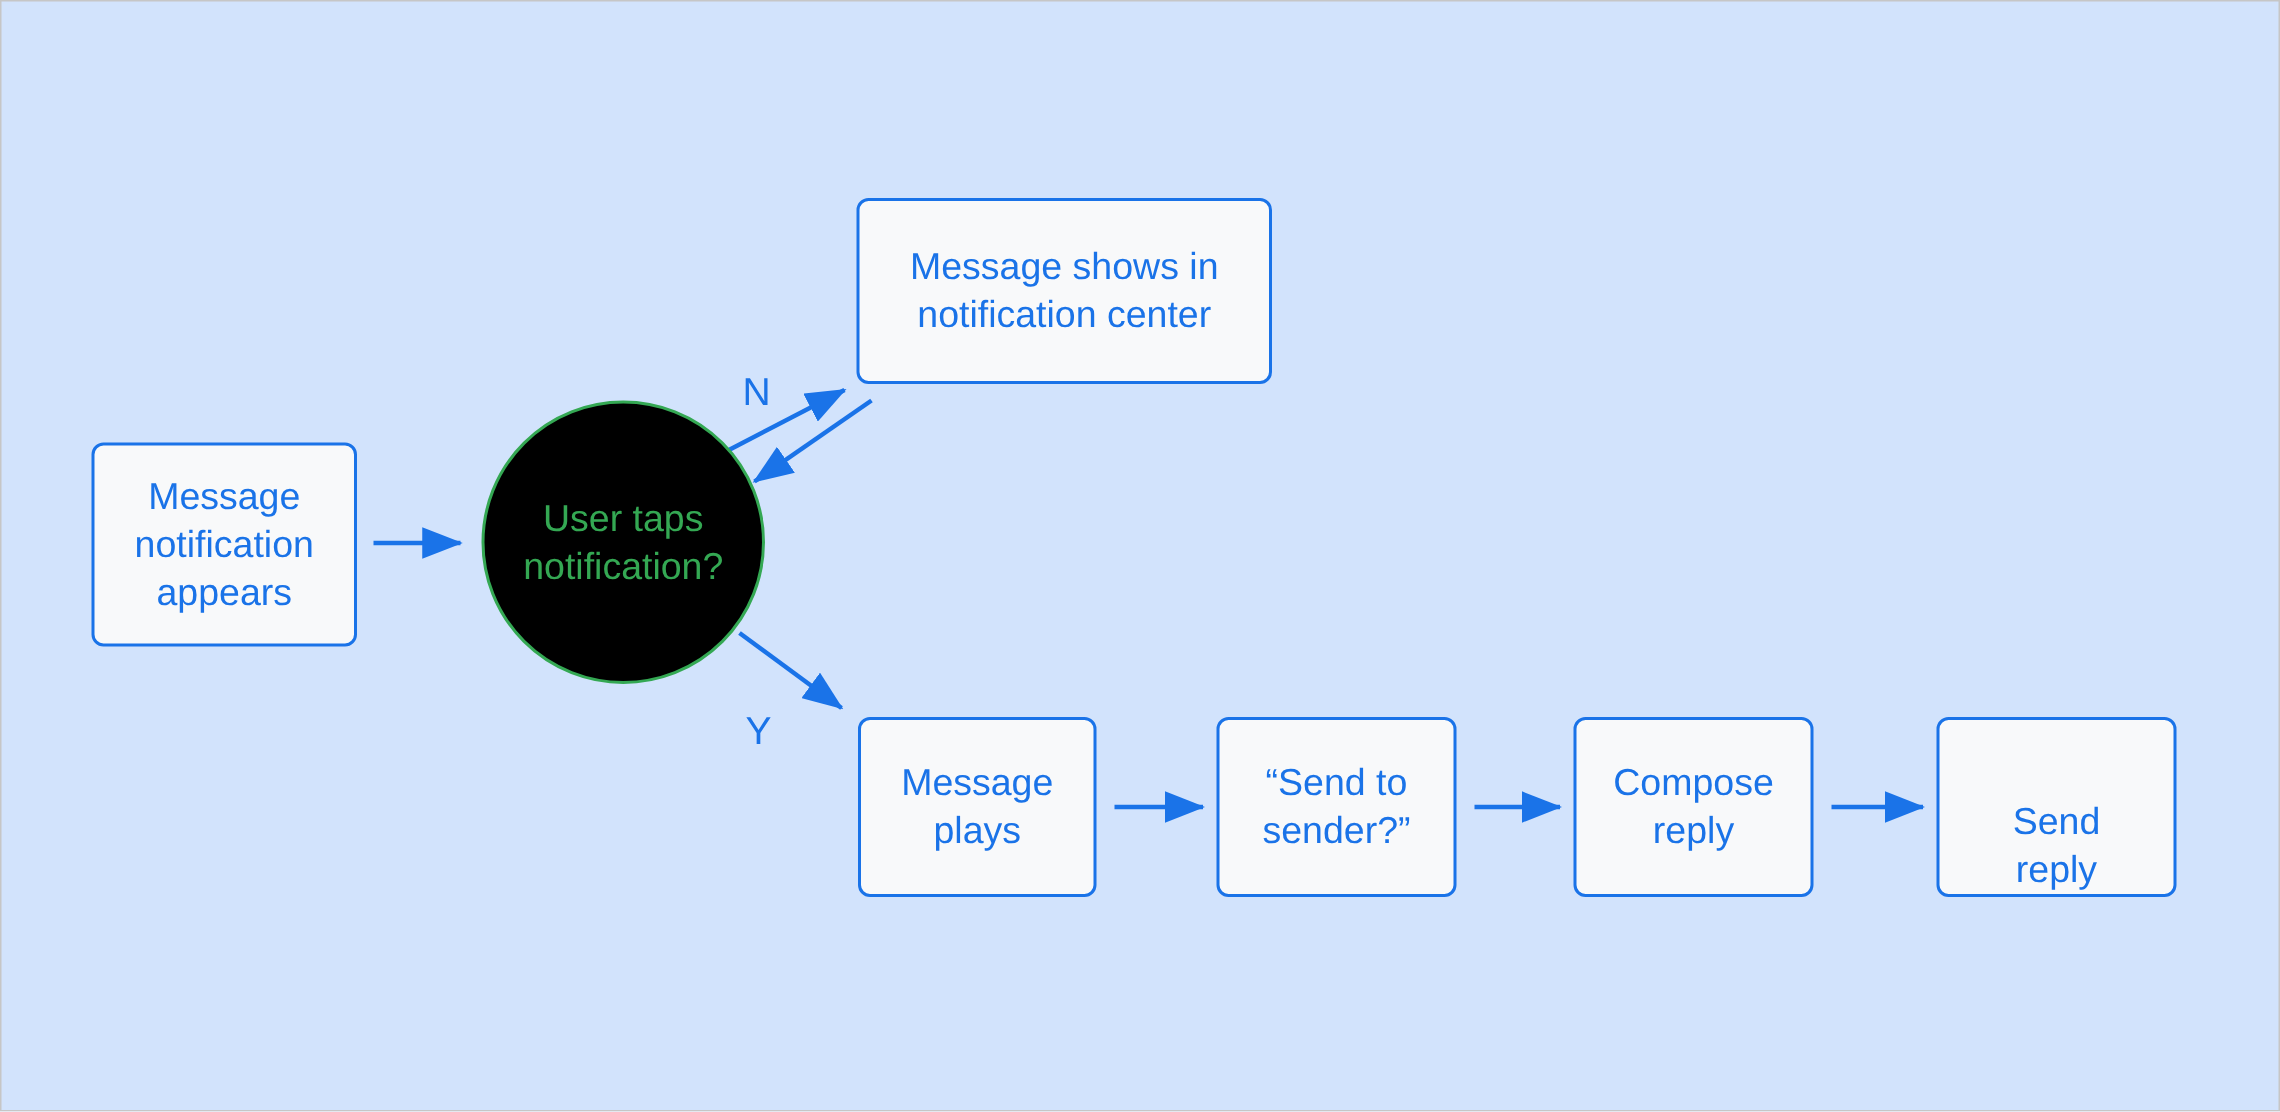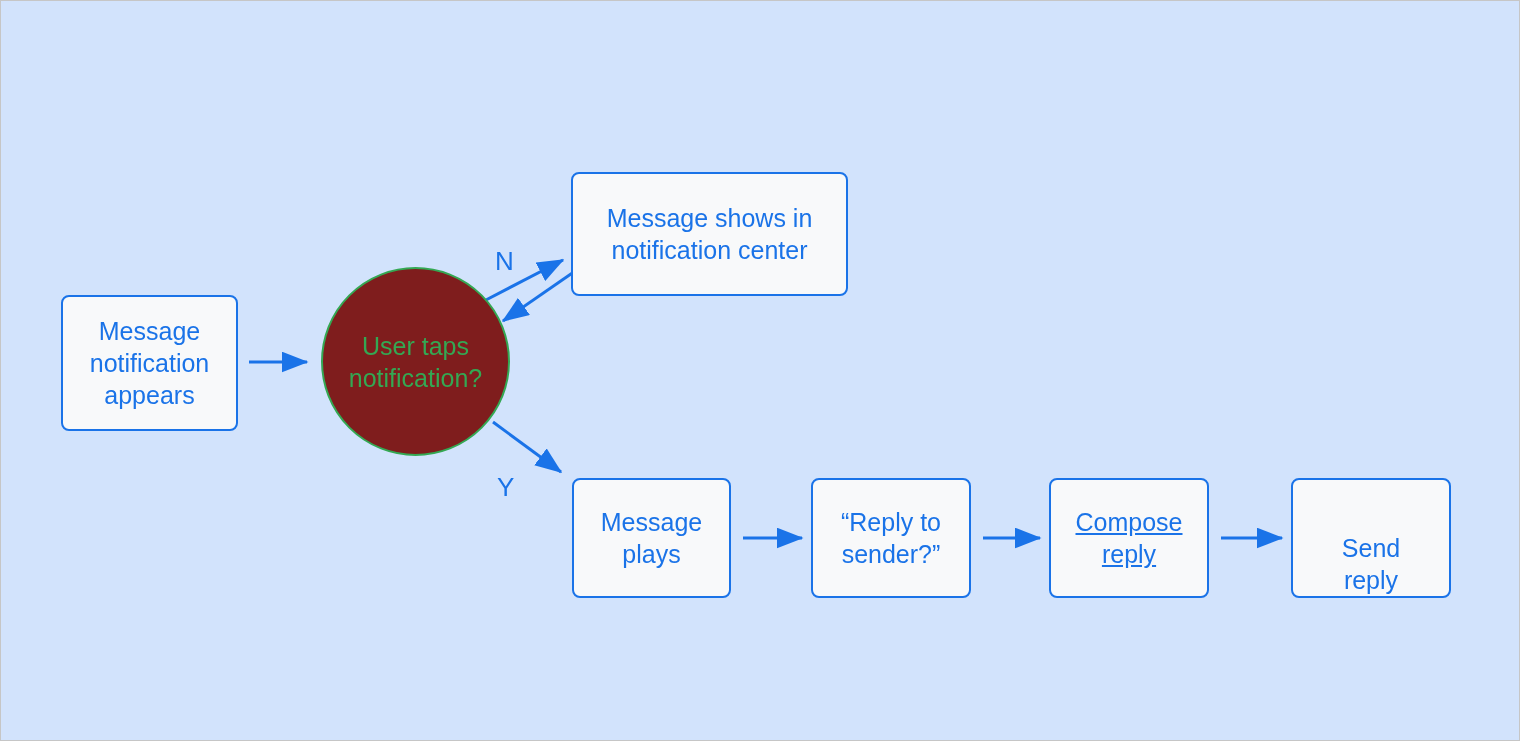--- a/index.html
+++ b/index.html
@@ -36,21 +36,21 @@
   }
   .node-box {
     background: #f8f9fa;
     border: 2px solid #1a73e8;
     border-radius: 8px;
     color: #1a73e8;
     font-size: 25px;
     line-height: 1.28;
   }
   .node-circle {
-    background: #7f1d1d;
+    background: #000000;
     border: 2px solid #34a853;
     border-radius: 50%;
     color: #34a853;
     font-size: 25px;
     line-height: 1.28;
   }
   .node-label {
     white-space: pre-line;
     padding: 0 6px;
   }
@@ -93,36 +93,36 @@
     <span class="node-label">Message
 notification
 appears</span>
   </div>
 
   <div class="node node-circle" style="left:320px; top:266px; width:189px; height:189px;">
     <span class="node-label">User taps
 notification?</span>
   </div>
 
-  <div class="node node-box" style="left:570px; top:131px; width:277px; height:124px;margin-top:40px;">
+  <div class="node node-box" style="left:570px; top:131px; width:277px; height:124px;">
     <span class="node-label">Message shows in
 notification center</span>
   </div>
 
   <div class="node node-box" style="left:571px; top:477px; width:159px; height:120px;">
     <span class="node-label">Message
 plays</span>
   </div>
 
   <div class="node node-box" style="left:810px; top:477px; width:160px; height:120px;">
-    <span class="node-label">“Reply to
+    <span class="node-label">“Send to
 sender?”</span>
   </div>
 
-  <div class="node node-box" style="left:1048px; top:477px; width:160px; height:120px;text-decoration:underline;">
+  <div class="node node-box" style="left:1048px; top:477px; width:160px; height:120px;">
     <span class="node-label">Compose
 reply</span>
   </div>
 
   <div class="node node-box" style="left:1290px; top:477px; width:160px; height:120px;align-items:flex-end;">
     <span class="node-label">Send
 reply</span>
   </div>
 
   <div class="edge-label" style="left:494px; top:247px;">N</div>

